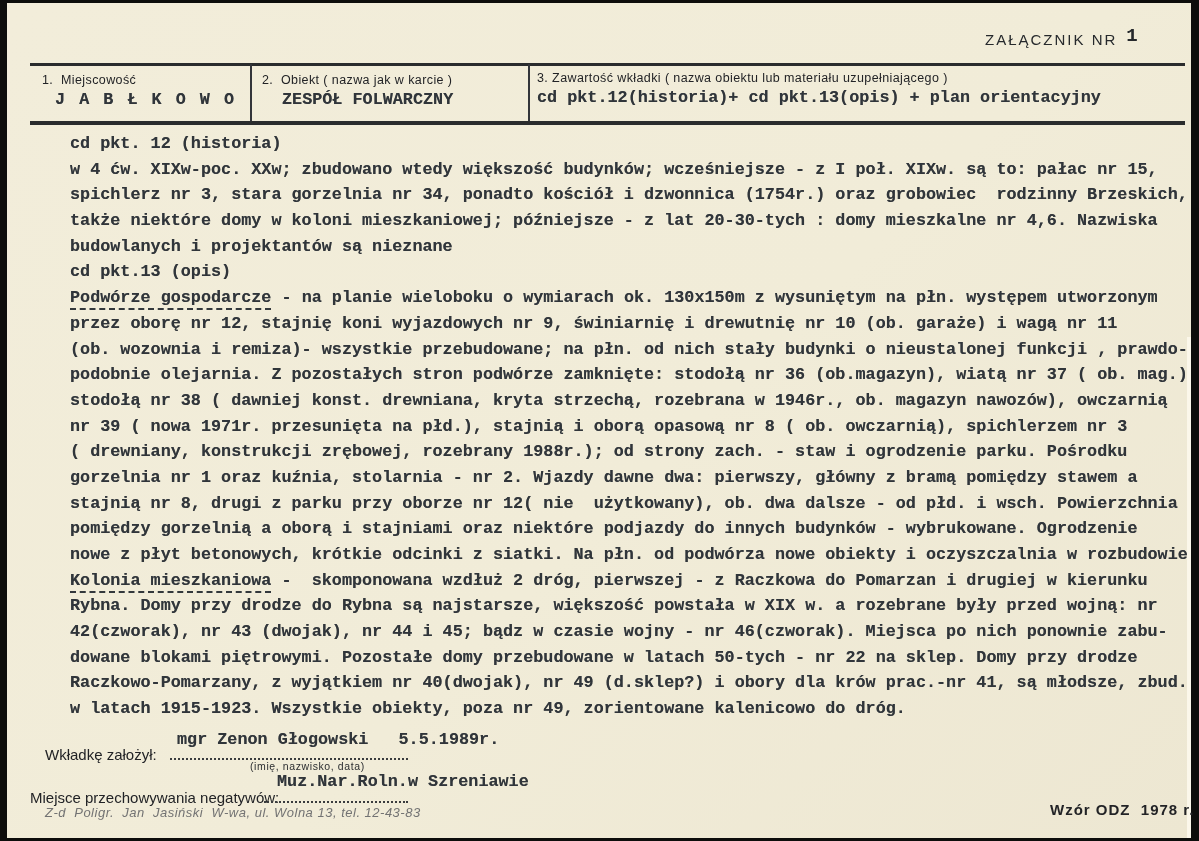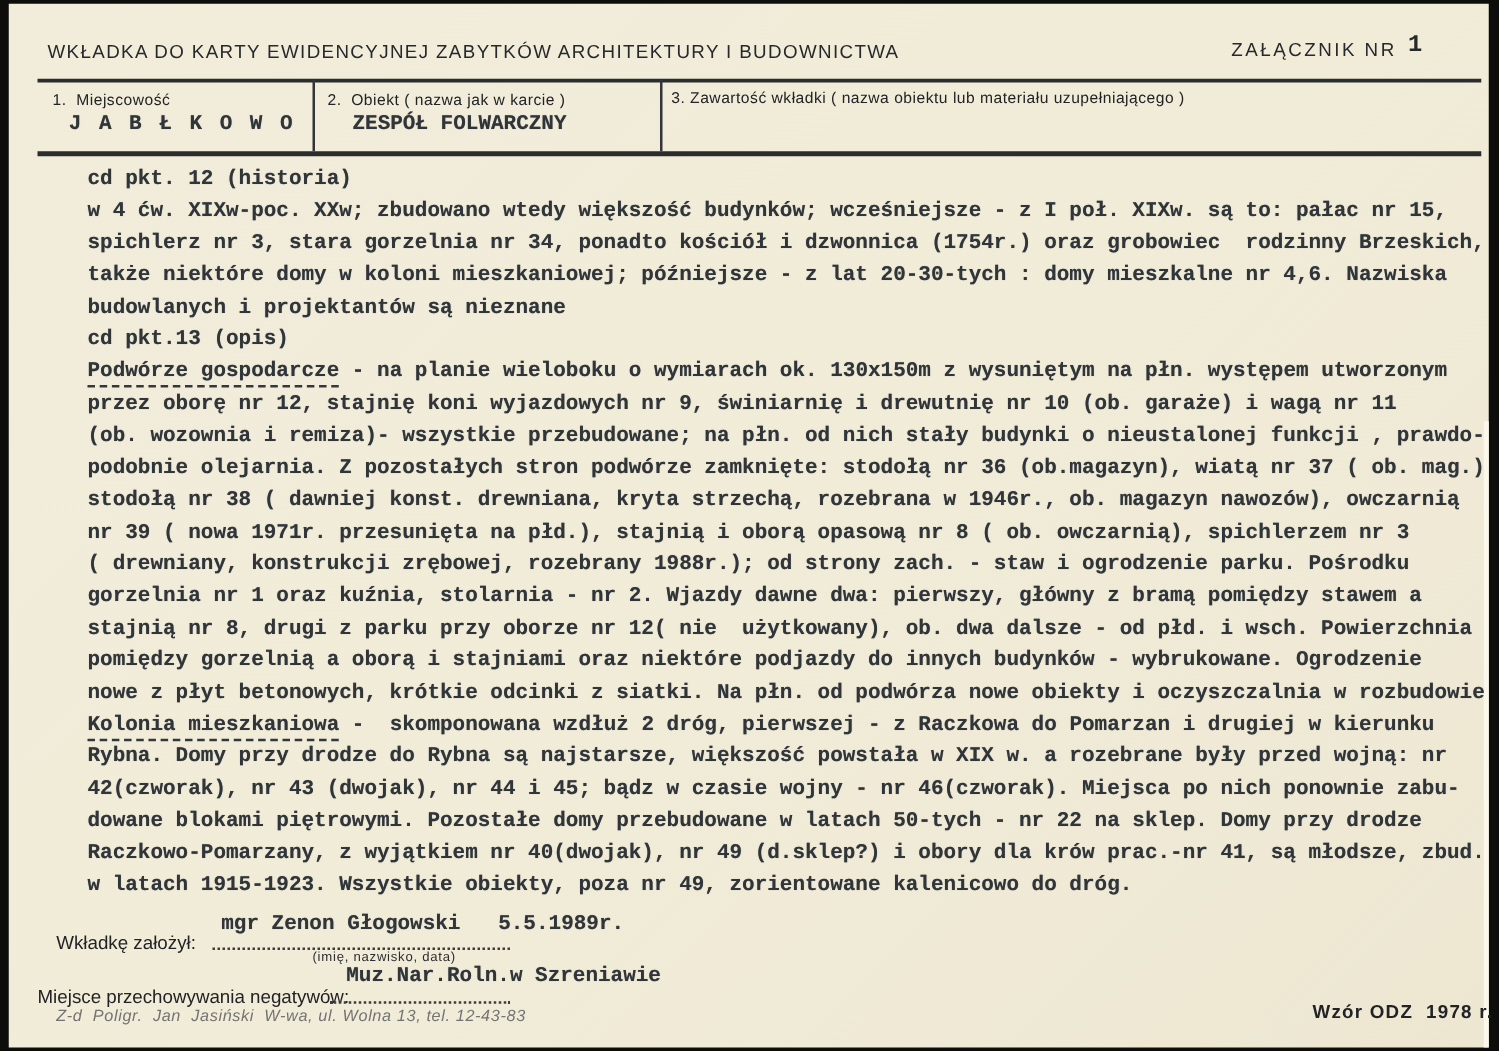--- a/index.html
+++ b/index.html
@@ -55,35 +55,35 @@
   .f-caption{position:absolute; left:250px; top:760px; font-size:10.5px; letter-spacing:0.6px; color:#2c2e31;}
   .printer-line{position:absolute; left:45px; top:805px; font-size:13px; font-style:italic; color:#737373; letter-spacing:0.5px; white-space:pre;}
   .pattern-note{position:absolute; left:1050px; top:801px; font-size:15px; font-weight:bold; letter-spacing:1px; white-space:pre;}
 </style>
 </head>
 <body>
 
 <div class="scan">
   <div class="page"></div>
 
-  <div class="doc-title print-sans">WKŁADKA DO KARTY EWIDENCYJNEJ ZABYTKÓW ARCHITEKTURY I BUDOWNICTWA</div>
   <div class="attachment print-sans"><span>ZAŁĄCZNIK NR</span><span class="att-no">1</span></div>
 
   <div class="rule rule-top"></div>
   <div class="rule rule-bottom"></div>
   <div class="vline vline1"></div>
   <div class="vline vline2"></div>
 
   <div class="cell-label cell-label-1 print-serif">1.  Miejscowość</div>
   <div class="cell-value cell-value-1 type">J A B Ł K O W O</div>
 
   <div class="cell-label cell-label-2 print-serif">2.  Obiekt ( nazwa jak w karcie )</div>
   <div class="cell-value cell-value-2 type">ZESPÓŁ FOLWARCZNY</div>
 
   <div class="cell-label cell-label-3 print-serif">3. Zawartość wkładki ( nazwa obiektu lub materiału uzupełniającego )</div>
+  <div class="cell-value cell-value-3 type">cd pkt.12(historia)+ cd pkt.13(opis) + plan orientacyjny</div>
 
   <div class="body-text type"><div class="bline"><span>cd pkt. 12 (historia)</span></div><div class="bline"><span>w 4 ćw. XIXw-poc. XXw; zbudowano wtedy większość budynków; wcześniejsze - z I poł. XIXw. są to: pałac nr 15,</span></div><div class="bline"><span>spichlerz nr 3, stara gorzelnia nr 34, ponadto kościół i dzwonnica (1754r.) oraz grobowiec  rodzinny Brzeskich,</span></div><div class="bline"><span>także niektóre domy w koloni mieszkaniowej; późniejsze - z lat 20-30-tych : domy mieszkalne nr 4,6. Nazwiska</span></div><div class="bline"><span>budowlanych i projektantów są nieznane</span></div><div class="bline"><span>cd pkt.13 (opis)</span></div><div class="bline"><span class="u-dashed">Podwórze gospodarcze</span><span> - na planie wieloboku o wymiarach ok. 130x150m z wysuniętym na płn. występem utworzonym</span></div><div class="bline"><span>przez oborę nr 12, stajnię koni wyjazdowych nr 9, świniarnię i drewutnię nr 10 (ob. garaże) i wagą nr 11</span></div><div class="bline"><span>(ob. wozownia i remiza)- wszystkie przebudowane; na płn. od nich stały budynki o nieustalonej funkcji , prawdo-</span></div><div class="bline"><span>podobnie olejarnia. Z pozostałych stron podwórze zamknięte: stodołą nr 36 (ob.magazyn), wiatą nr 37 ( ob. mag.)</span></div><div class="bline"><span>stodołą nr 38 ( dawniej konst. drewniana, kryta strzechą, rozebrana w 1946r., ob. magazyn nawozów), owczarnią</span></div><div class="bline"><span>nr 39 ( nowa 1971r. przesunięta na płd.), stajnią i oborą opasową nr 8 ( ob. owczarnią), spichlerzem nr 3</span></div><div class="bline"><span>( drewniany, konstrukcji zrębowej, rozebrany 1988r.); od strony zach. - staw i ogrodzenie parku. Pośrodku</span></div><div class="bline"><span>gorzelnia nr 1 oraz kuźnia, stolarnia - nr 2. Wjazdy dawne dwa: pierwszy, główny z bramą pomiędzy stawem a</span></div><div class="bline"><span>stajnią nr 8, drugi z parku przy oborze nr 12( nie  użytkowany), ob. dwa dalsze - od płd. i wsch. Powierzchnia</span></div><div class="bline"><span>pomiędzy gorzelnią a oborą i stajniami oraz niektóre podjazdy do innych budynków - wybrukowane. Ogrodzenie</span></div><div class="bline"><span>nowe z płyt betonowych, krótkie odcinki z siatki. Na płn. od podwórza nowe obiekty i oczyszczalnia w rozbudowie</span></div><div class="bline"><span class="u-dashed">Kolonia mieszkaniowa</span><span> -  skomponowana wzdłuż 2 dróg, pierwszej - z Raczkowa do Pomarzan i drugiej w kierunku</span></div><div class="bline"><span>Rybna. Domy przy drodze do Rybna są najstarsze, większość powstała w XIX w. a rozebrane były przed wojną: nr</span></div><div class="bline"><span>42(czworak), nr 43 (dwojak), nr 44 i 45; bądz w czasie wojny - nr 46(czworak). Miejsca po nich ponownie zabu-</span></div><div class="bline"><span>dowane blokami piętrowymi. Pozostałe domy przebudowane w latach 50-tych - nr 22 na sklep. Domy przy drodze</span></div><div class="bline"><span>Raczkowo-Pomarzany, z wyjątkiem nr 40(dwojak), nr 49 (d.sklep?) i obory dla krów prac.-nr 41, są młodsze, zbud.</span></div><div class="bline"><span>w latach 1915-1923. Wszystkie obiekty, poza nr 49, zorientowane kalenicowo do dróg.</span></div></div>
 
   <div class="typed typed-name type">mgr Zenon Głogowski   5.5.1989r.</div>
   <div class="f-label f-label-founder print-serif">Wkładkę założył: </div>
   <div class="dotted dots-founder"></div>
   <div class="f-caption print-serif">(imię, nazwisko, data)</div>
 
   <div class="typed typed-museum type">Muz.Nar.Roln.w Szreniawie</div>
   <div class="f-label f-label-negatives print-serif">Miejsce przechowywania negatywów: </div>

